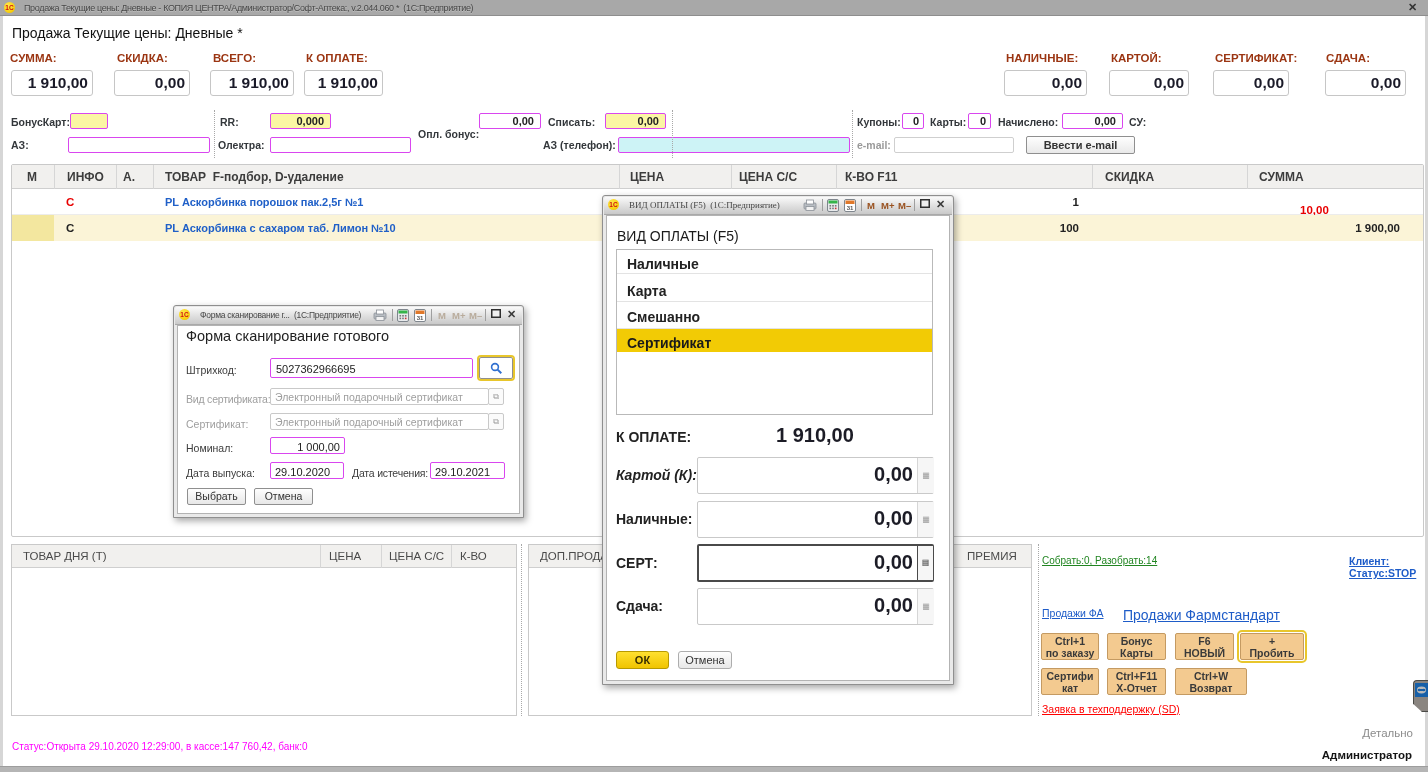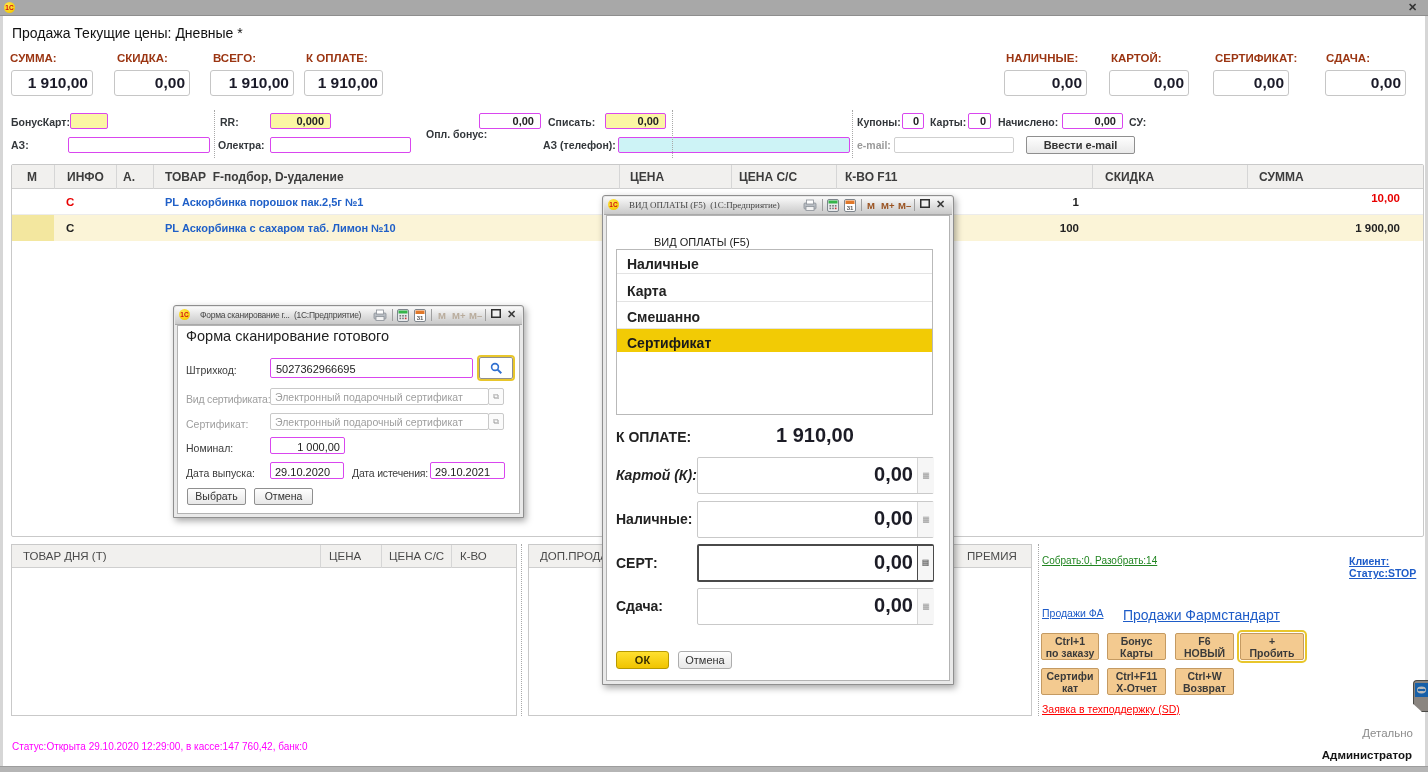--- a/index.html
+++ b/index.html
@@ -34,20 +34,21 @@
   .winbtn{position:absolute;font-size:10px;font-weight:bold;color:#3c3c3c;z-index:3;}
   .tsep{position:absolute;top:3px;width:1px;height:12px;background:#9f9f9f;z-index:3;}
   .ticon{position:absolute;top:3px;z-index:3;}
 </style>
 </head>
 <body>
 <div id="app">
 
   <div class="abs" style="left:0;top:0;width:1428px;height:16px;background:#a8a8a8;border-bottom:1px solid #8e8e8e;box-sizing:border-box;"></div>
   <div class="ico1c" style="left:4px;top:2px;">1С</div>
+  <div class="abs" style="left:24px;top:3px;font-size:9px;letter-spacing:-0.35px;color:#474747;white-space:nowrap;text-shadow:0 1px 0 rgba(255,255,255,0.25);">Продажа Текущие цены: Дневные - КОПИЯ ЦЕНТРА/Администратор/Софт-Аптека:, v.2.044.060 *&nbsp; (1С:Предприятие)</div>
   <div class="abs" style="left:1408px;top:1px;font-size:11px;font-weight:bold;color:#333;">✕</div>
 
   <div class="abs" style="left:0;top:16px;width:3px;height:750px;background:#d6d6d6;"></div>
   <div class="abs" style="left:1425px;top:16px;width:3px;height:750px;background:#d6d6d6;"></div>
   <div class="abs" style="left:0;top:766px;width:1428px;height:6px;background:#b5b5b5;border-top:1px solid #9d9d9d;box-sizing:border-box;"></div>
 
   <div class="abs" style="left:12px;top:25px;font-size:14px;color:#111;">Продажа Текущие цены: Дневные *</div>
 
   <div class="lbl" style="left:10px;top:52px;">СУММА:</div>
   <div class="box" style="left:11px;width:82px;">1 910,00</div>
@@ -63,21 +64,21 @@
   <div class="box" style="left:1109px;width:80px;">0,00</div>
   <div class="lbl" style="left:1215px;top:52px;">СЕРТИФИКАТ:</div>
   <div class="box" style="left:1213px;width:76px;">0,00</div>
   <div class="lbl" style="left:1326px;top:52px;">СДАЧА:</div>
   <div class="box" style="left:1325px;width:81px;">0,00</div>
 
   <div class="flbl" style="left:11px;top:116px;">БонусКарт:</div>
   <div class="fin yellow" style="left:70px;top:113px;width:38px;height:16px;"></div>
   <div class="flbl" style="left:220px;top:116px;">RR:</div>
   <div class="fin yellow num" style="left:270px;top:113px;width:61px;height:16px;padding:1px 6px 0 0;">0,000</div>
-  <div class="flbl" style="left:418px;top:128px;margin-left:8px;">Опл. бонус:</div>
+  <div class="flbl" style="left:418px;top:128px;">Опл. бонус:</div>
   <div class="fin num" style="left:479px;top:113px;width:62px;height:16px;padding:1px 6px 0 0;">0,00</div>
   <div class="flbl" style="left:548px;top:116px;">Списать:</div>
   <div class="fin yellow num" style="left:605px;top:113px;width:61px;height:16px;padding:1px 6px 0 0;">0,00</div>
   <div class="flbl" style="left:857px;top:116px;">Купоны:</div>
   <div class="fin num" style="left:902px;top:113px;width:22px;height:16px;padding:1px 4px 0 0;">0</div>
   <div class="flbl" style="left:930px;top:116px;">Карты:</div>
   <div class="fin num" style="left:968px;top:113px;width:23px;height:16px;padding:1px 4px 0 0;">0</div>
   <div class="flbl" style="left:998px;top:116px;">Начислено:</div>
   <div class="fin num" style="left:1062px;top:113px;width:61px;height:16px;padding:1px 6px 0 0;">0,00</div>
   <div class="flbl" style="left:1129px;top:116px;">СУ:</div>
@@ -115,21 +116,21 @@
   <div class="abs" style="left:619px;top:165px;width:1px;height:24px;background:#d6d6d6;"></div>
   <div class="abs" style="left:731px;top:165px;width:1px;height:24px;background:#d6d6d6;"></div>
   <div class="abs" style="left:836px;top:165px;width:1px;height:24px;background:#d6d6d6;"></div>
   <div class="abs" style="left:1092px;top:165px;width:1px;height:24px;background:#d6d6d6;"></div>
   <div class="abs" style="left:1247px;top:165px;width:1px;height:24px;background:#d6d6d6;"></div>
 
   <div class="abs" style="left:12px;top:189px;width:1411px;height:26px;border-bottom:1px solid #ececec;box-sizing:border-box;"></div>
   <div class="abs" style="left:66px;top:196px;font-size:11.5px;font-weight:bold;color:#e80000;">С</div>
   <div class="abs" style="left:165px;top:196px;font-size:11px;font-weight:bold;color:#2060c8;">PL Аскорбинка порошок пак.2,5г №1</div>
   <div class="abs" style="left:992px;top:196px;width:87px;text-align:right;font-size:11.5px;font-weight:bold;color:#222;">1</div>
-  <div class="abs" style="left:1300px;top:192px;width:100px;text-align:right;font-size:11.5px;font-weight:bold;color:#e80000;">10,00</div>
+  <div class="abs" style="left:1300px;top:204px;width:100px;font-size:11.5px;font-weight:bold;color:#e80000;">10,00</div>
 
   <div class="abs" style="left:12px;top:215px;width:1411px;height:26px;background:#fbf4d7;"></div>
   <div class="abs" style="left:12px;top:215px;width:42px;height:26px;background:#f3e79f;"></div>
   <div class="abs" style="left:66px;top:222px;font-size:11.5px;font-weight:bold;color:#222;">С</div>
   <div class="abs" style="left:165px;top:222px;font-size:11px;font-weight:bold;color:#2060c8;">PL Аскорбинка с сахаром таб. Лимон №10</div>
   <div class="abs" style="left:992px;top:222px;width:87px;text-align:right;font-size:11.5px;font-weight:bold;color:#222;">100</div>
   <div class="abs" style="left:1300px;top:222px;width:100px;text-align:right;font-size:11.5px;font-weight:bold;color:#222;">1 900,00</div>
 
   <div class="abs" style="left:11px;top:544px;width:506px;height:172px;border:1px solid #c9c9c9;box-sizing:border-box;"></div>
   <div class="abs" style="left:12px;top:545px;width:504px;height:23px;background:#f1f0ee;border-bottom:1px solid #cfcfcf;box-sizing:border-box;"></div>
@@ -156,21 +157,21 @@
   <div class="link" style="left:1349px;top:567px;color:#1e5cc8;font-weight:bold;font-size:10.5px;">Статус:STOP</div>
   <div class="link" style="left:1042px;top:607px;color:#1e5cc8;font-size:10.5px;text-align:center;">Продажи ФА</div>
   <div class="link" style="left:1123px;top:607px;color:#1e5cc8;font-size:14px;">Продажи Фармстандарт</div>
 
   <div class="tanbtn" style="left:1041px;top:633px;">Ctrl+1<br>по заказу</div>
   <div class="tanbtn" style="left:1107px;top:633px;width:59px;">Бонус<br>Карты</div>
   <div class="tanbtn" style="left:1175px;top:633px;width:59px;">F6<br>НОВЫЙ</div>
   <div class="tanbtn" style="left:1240px;top:633px;width:64px;outline:2px solid #e8c62c;outline-offset:1px;">+<br>Пробить</div>
   <div class="tanbtn" style="left:1041px;top:668px;">Сертифи<br>кат</div>
   <div class="tanbtn" style="left:1107px;top:668px;width:59px;">Ctrl+F11<br>X-Отчет</div>
-  <div class="tanbtn" style="left:1175px;top:668px;width:59px;">Ctrl+W<br>Возврат</div>
+  <div class="tanbtn" style="left:1175px;top:668px;width:72px;">Ctrl+W<br>Возврат</div>
 
   <div class="link" style="left:1042px;top:703px;color:#f00;font-size:10.5px;">Заявка в техподдержку (SD)</div>
 
   <div class="abs" style="right:15px;top:727px;font-size:11.5px;color:#8c8c8c;">Детально</div>
   <div class="abs" style="right:16px;top:749px;font-size:11.5px;font-weight:bold;color:#141414;">Администратор</div>
 
   <div class="abs" style="left:1413px;top:680px;width:15px;height:32px;background:#8a8580;border:1px solid #4a4a46;border-right:none;border-radius:4px 0 0 0;box-sizing:border-box;clip-path:polygon(0 0,100% 0,100% 100%,60% 100%,0 74%);"></div>
   <svg class="abs" style="left:1415px;top:683px;" width="13" height="14" viewBox="0 0 13 14">
       <rect width="13" height="14" fill="#1760a8"></rect>
       <ellipse cx="6.5" cy="7" rx="4.6" ry="3.4" fill="#b9b9b9"></ellipse>
@@ -275,21 +276,21 @@
     <div class="tsep" style="left:258px;"></div>
     <div class="mbtn" style="left:264px;">М</div>
     <div class="mbtn" style="left:278px;">М+</div>
     <div class="mbtn" style="left:295px;">М–</div>
     <div class="tsep" style="left:311px;"></div>
     <div class="winbtn" style="left:317px;top:3px;"><svg width="10" height="9" viewBox="0 0 10 9">
           <rect x="0.75" y="0.75" width="8.5" height="7.5" fill="#f0f0f0" stroke="#2f2f2f" stroke-width="1.5"></rect>
         </svg></div>
     <div class="winbtn" style="left:333px;top:2px;font-size:11px;">✕</div>
     <div class="dlg-body"></div>
-    <div class="abs" style="left:14px;top:40px;font-size:11px;color:#1a1a1a;margin-left:37px;">ВИД ОПЛАТЫ (F5)</div>
+    <div class="abs" style="left:14px;top:32px;font-size:14px;color:#1a1a1a;">ВИД ОПЛАТЫ (F5)</div>
 
     <div class="abs" style="left:13px;top:53px;width:317px;height:166px;border:1px solid #b9b9b9;box-sizing:border-box;background:#fff;"></div>
     <div class="abs" style="left:24px;top:60px;font-size:14px;font-weight:bold;color:#222;">Наличные</div>
     <div class="abs" style="left:14px;top:77px;width:315px;height:1px;background:#e3e3e3;"></div>
     <div class="abs" style="left:24px;top:87px;font-size:14px;font-weight:bold;color:#222;">Карта</div>
     <div class="abs" style="left:14px;top:105px;width:315px;height:1px;background:#e3e3e3;"></div>
     <div class="abs" style="left:24px;top:113px;font-size:14px;font-weight:bold;color:#222;">Смешанно</div>
     <div class="abs" style="left:14px;top:132px;width:315px;height:1px;background:#e3e3e3;"></div>
     <div class="abs" style="left:14px;top:133px;width:315px;height:23px;background:#f2cb05;"></div>
     <div class="abs" style="left:24px;top:139px;font-size:14px;font-weight:bold;color:#1a1a1a;">Сертификат</div>

